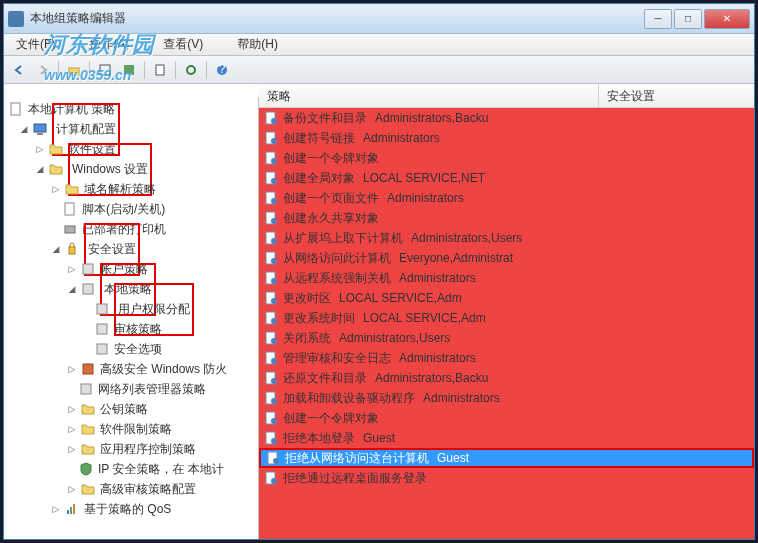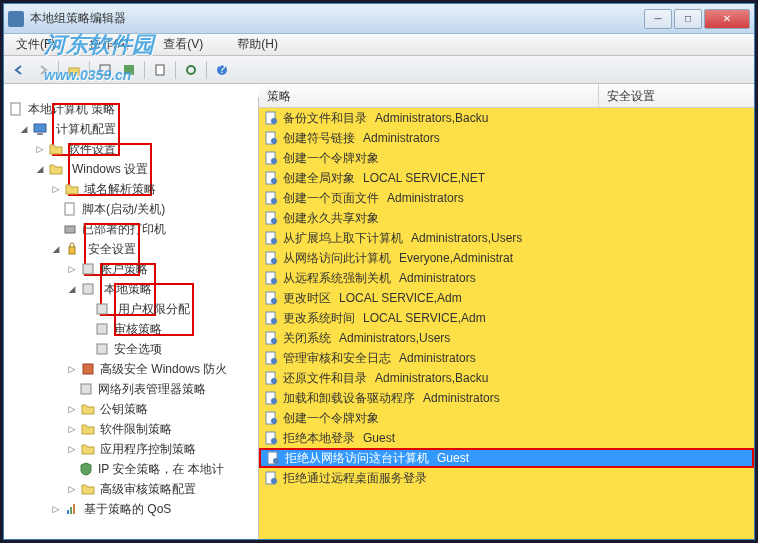--- a/index.html
+++ b/index.html
@@ -16,21 +16,21 @@
 .toolbar { height: 28px; background: linear-gradient(to bottom, #f4f6f8, #e4e8ec); border-bottom: 1px solid #c0c0c0; display: flex; align-items: center; padding: 0 4px; gap: 2px; }
 .tool-btn { width: 22px; height: 22px; display: flex; align-items: center; justify-content: center; cursor: pointer; border: 1px solid transparent; border-radius: 2px; }
 .tool-sep { width: 1px; height: 18px; background: #c0c0c0; margin: 0 2px; }
 .content { flex: 1; display: flex; overflow: hidden; }
 .tree-panel { width: 255px; border-right: 1px solid #c0c0c0; background: #fff; overflow-y: auto; overflow-x: hidden; padding: 2px 0; margin-top: 13px; }
 .tree-node { display: flex; align-items: center; height: 20px; padding-left: 4px; cursor: pointer; white-space: nowrap; }
 .tree-toggle { width: 12px; height: 12px; display: flex; align-items: center; justify-content: center; font-size: 9px; color: #666; margin-right: 2px; }
 .tree-icon { width: 16px; height: 16px; margin-right: 4px; display: inline-flex; align-items: center; justify-content: center; }
 .tree-label { color: #333; }
 .highlight-red { border: 2px solid #e00000; padding: 16px 2px; }
-.list-panel { flex: 1; background: #fde047; display: flex; flex-direction: column; overflow: hidden; }
+.list-panel { flex: 1; background: #ef4444; display: flex; flex-direction: column; overflow: hidden; }
 .list-header { height: 24px; background: linear-gradient(to bottom, #fdfdfd, #f0f0f0); border-bottom: 1px solid #d0d0d0; display: flex; }
 .list-col { padding: 4px 8px; border-right: 1px solid #d0d0d0; color: #333; font-weight: normal; }
 .list-col:first-child { width: 340px; }
 .list-col:last-child { flex: 1; border-right: none; }
 .list-body { flex: 1; overflow-y: auto; }
 .list-row { display: flex; align-items: center; height: 20px; cursor: pointer; }
 .list-row.selected { background: #3399ff; color: #fff; }
 .list-row.selected .list-cell { color: #fff; }
 .list-row.highlighted { border: 2px solid #e00000; }
 .list-icon { width: 16px; height: 16px; margin: 0 4px; display: inline-flex; align-items: center; justify-content: center; }

